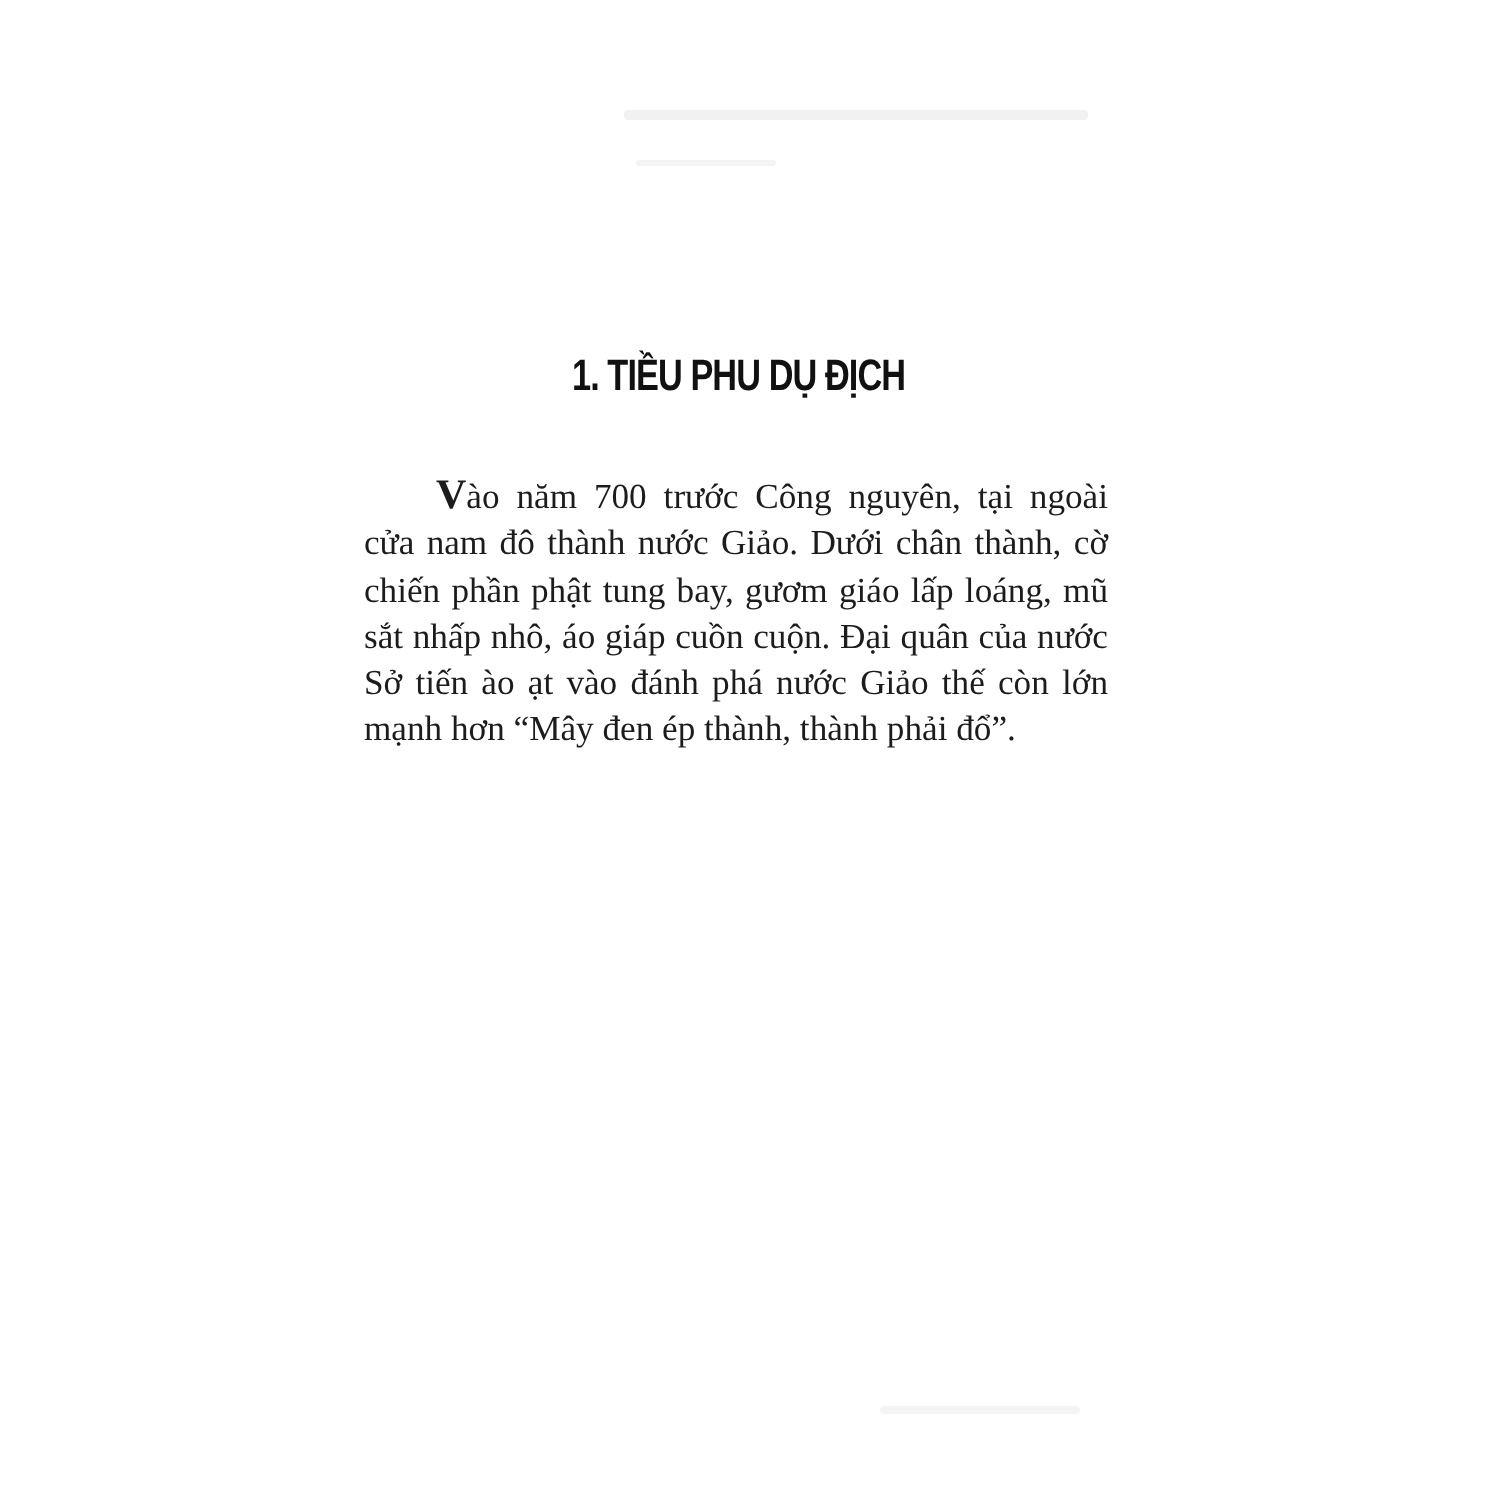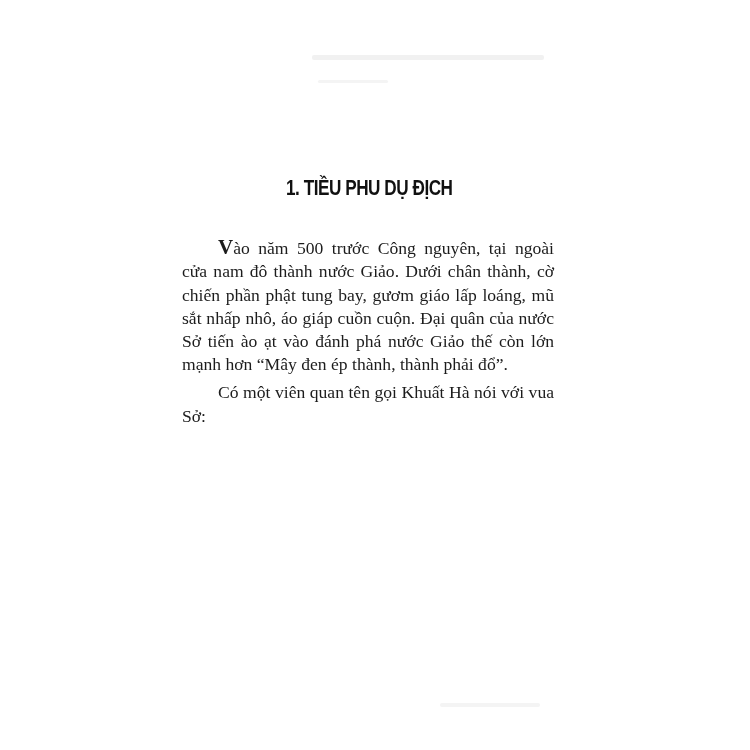--- a/index.html
+++ b/index.html
@@ -72,17 +72,16 @@
 
 <div class="page">
 
   <div class="showthrough st-1"></div>
   <div class="showthrough st-2"></div>
   <div class="showthrough st-3"></div>
 
   <h1 class="chapter-title">1. TIỀU PHU DỤ ĐỊCH</h1>
 
   <div class="body-text">
-    <p class="para"><span class="drop-initial">V</span><span>ào năm 500 trước Công nguyên, tại ngoài cửa nam đô thành nước Giảo. Dưới chân thành, cờ chiến phần phật tung bay, gươm giáo lấp loáng, mũ sắt nhấp nhô, áo giáp cuồn cuộn. Đại quân của nước Sở tiến ào ạt vào đánh phá nước Giảo thế còn lớn mạnh hơn “Mây đen ép thành, thành phải đổ”.</span></p>
-    <p class="para">Có một viên quan tên gọi Khuất Hà nói với vua Sở:</p>
+    <p class="para"><span class="drop-initial">V</span><span>ào năm 700 trước Công nguyên, tại ngoài cửa nam đô thành nước Giảo. Dưới chân thành, cờ chiến phần phật tung bay, gươm giáo lấp loáng, mũ sắt nhấp nhô, áo giáp cuồn cuộn. Đại quân của nước Sở tiến ào ạt vào đánh phá nước Giảo thế còn lớn mạnh hơn “Mây đen ép thành, thành phải đổ”.</span></p>
   </div>
 
 </div>
 
 </body></html>

